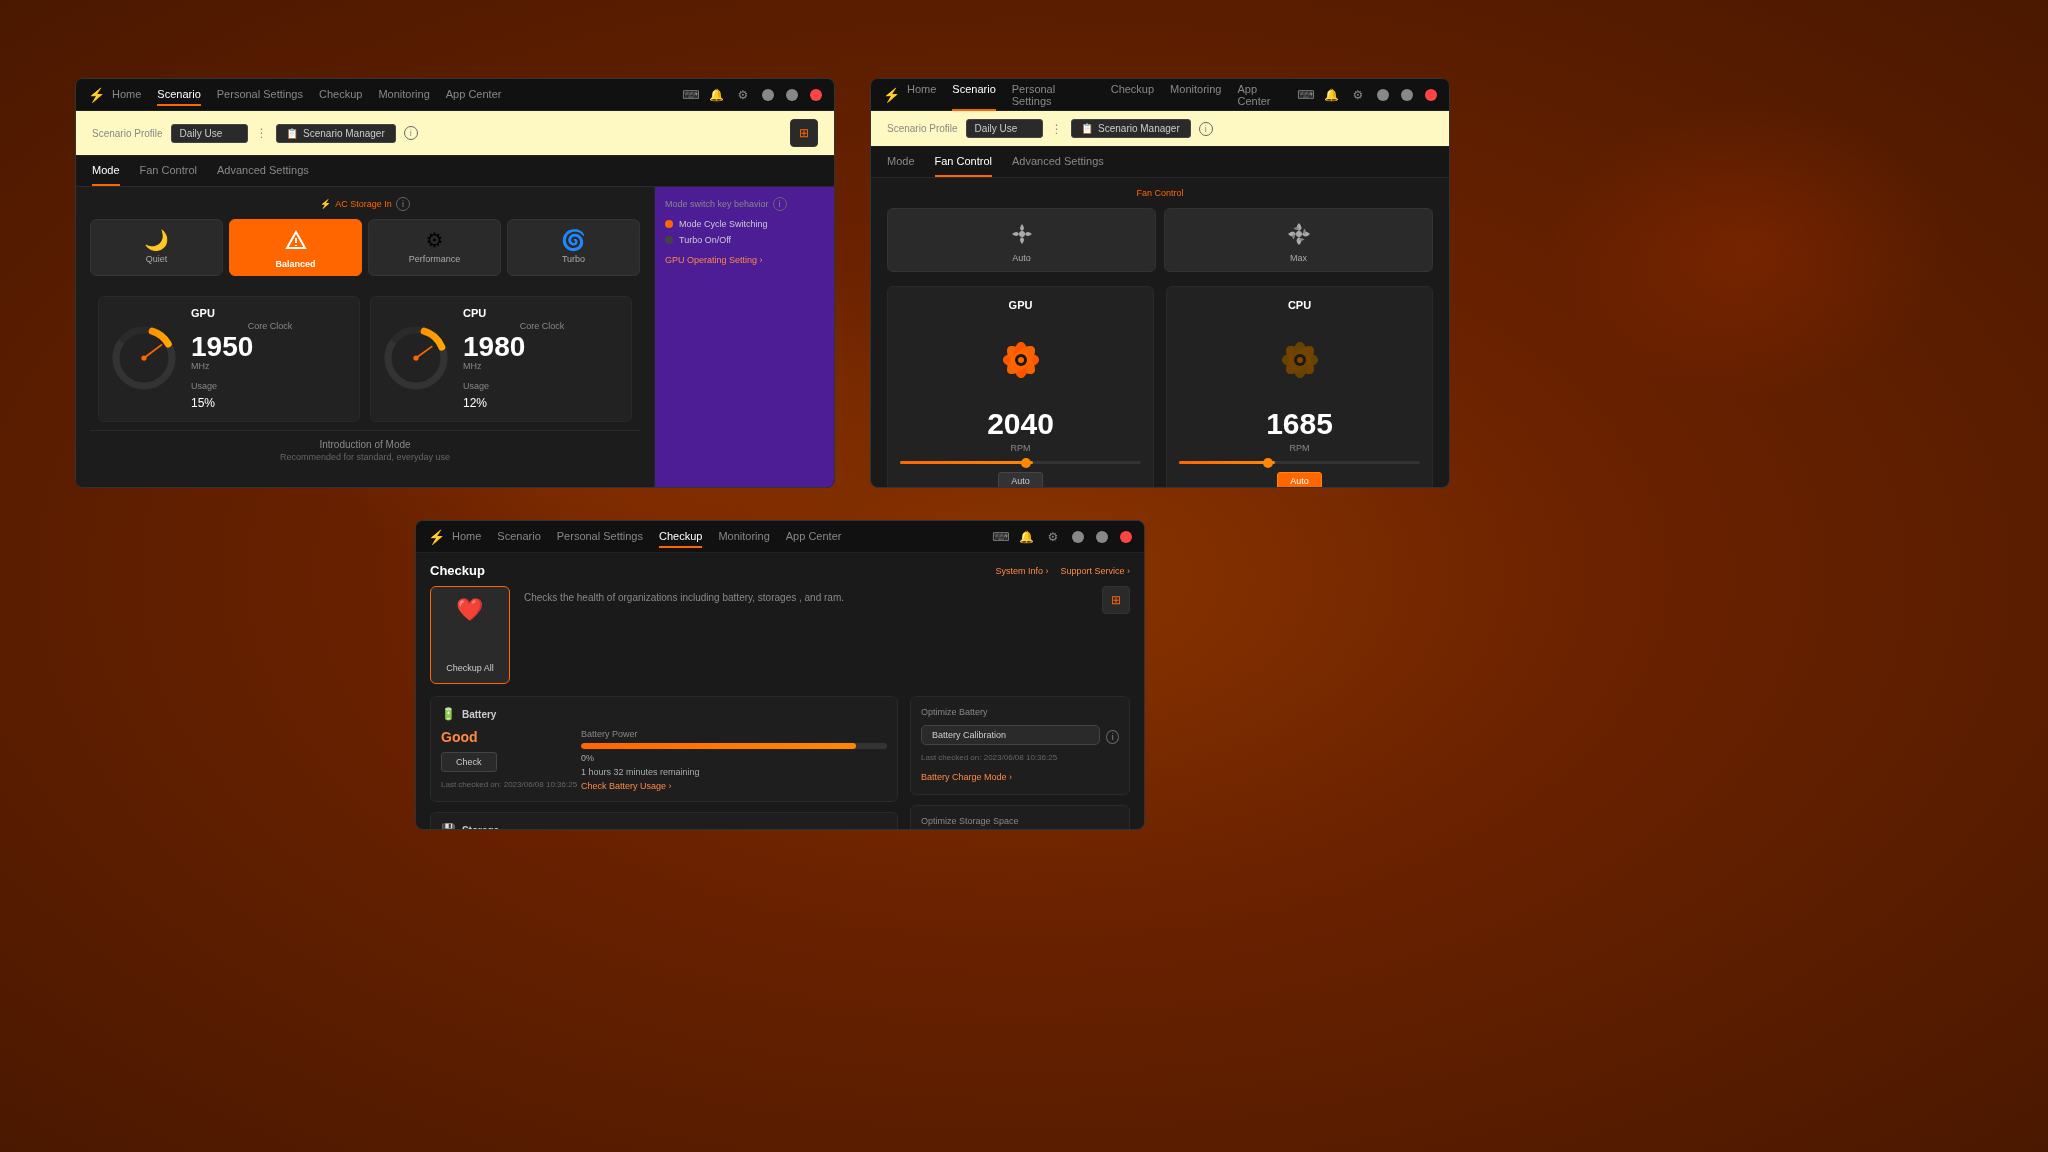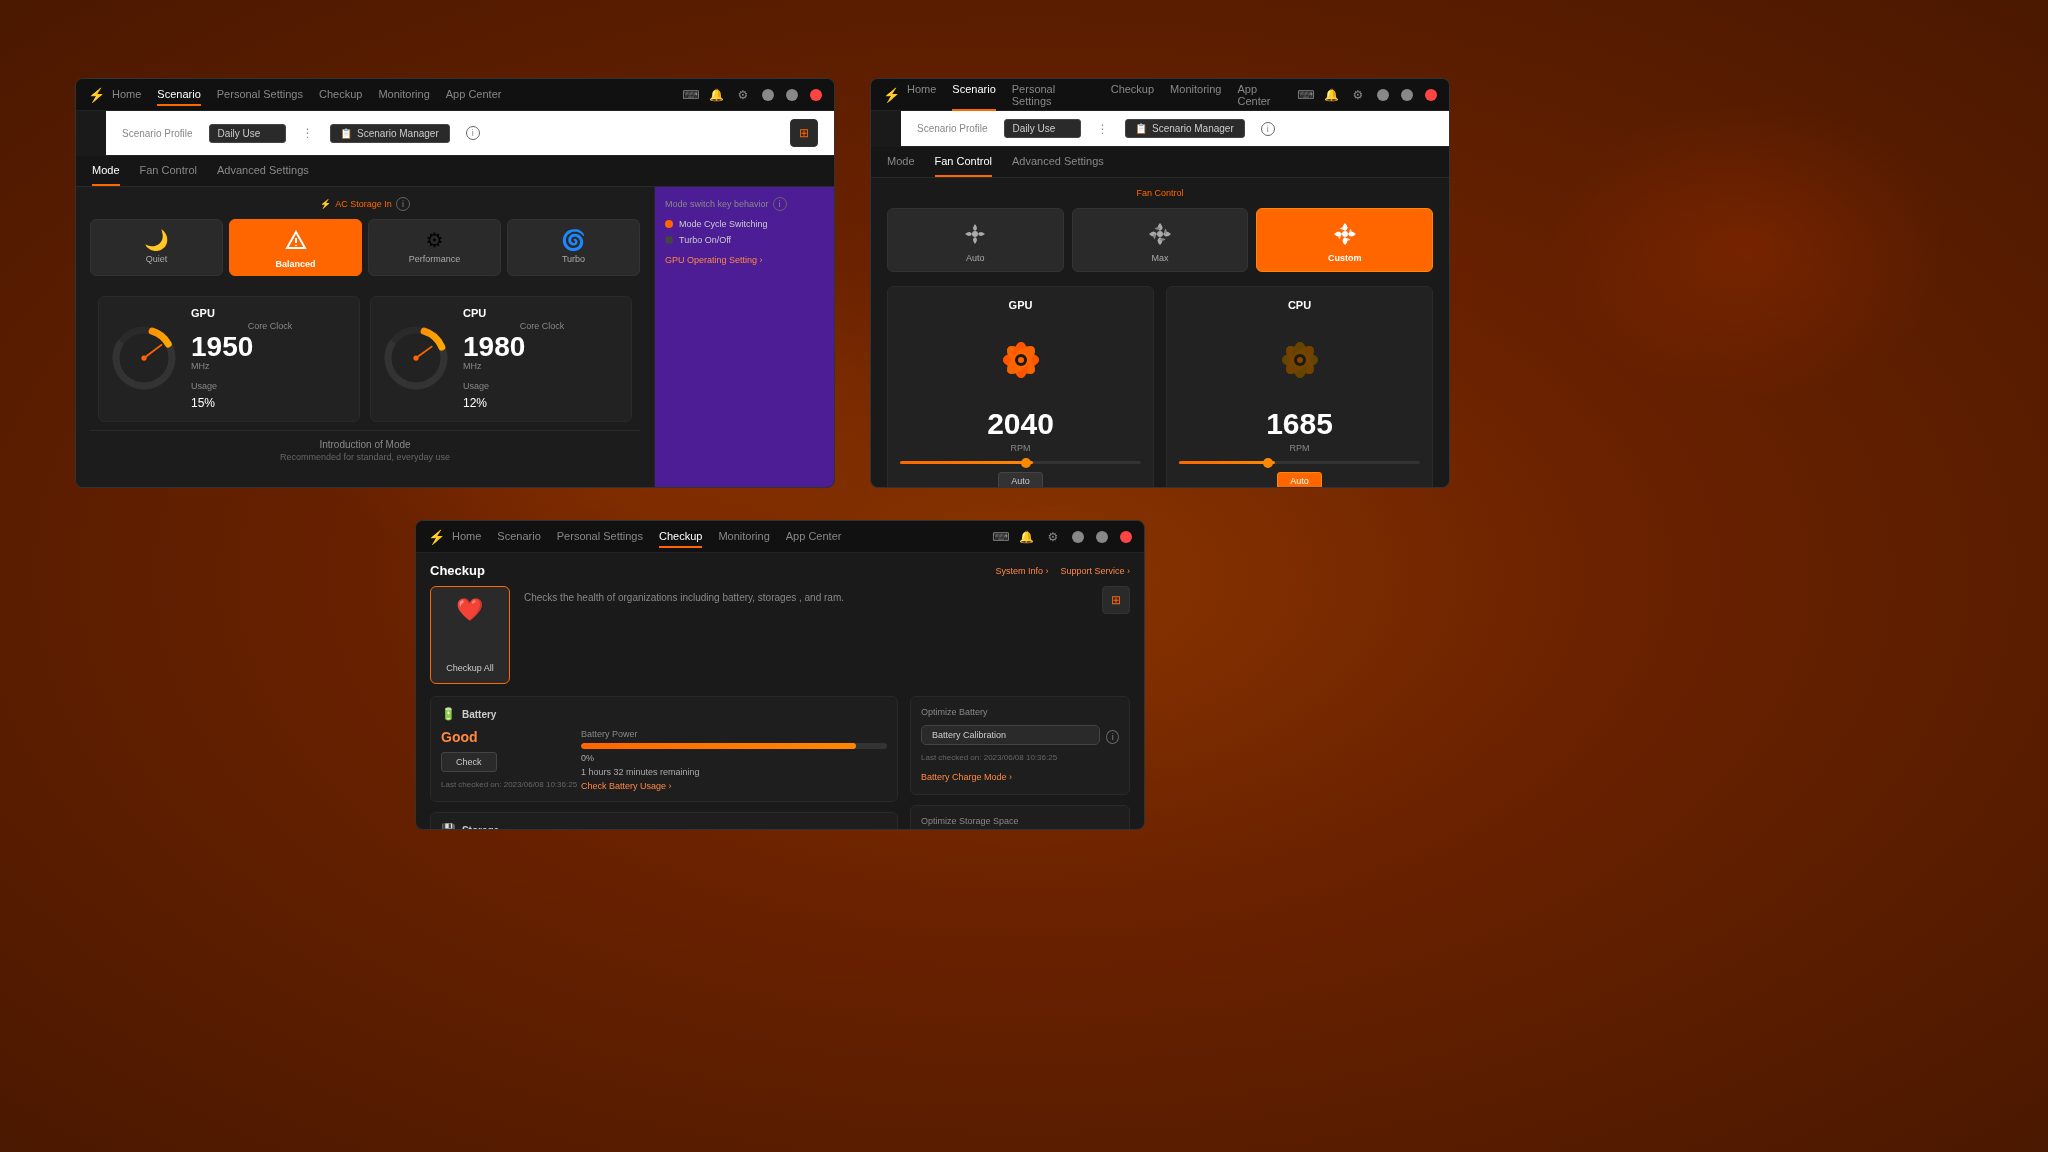--- a/index.html
+++ b/index.html
@@ -80,27 +80,26 @@
       border-radius: 50%;
       cursor: pointer;
     }
 
     .btn-min { background: #888; }
     .btn-max { background: #888; }
     .btn-close { background: #FF4444; }
 
     
     .profile-bar {
-      background: #ffffff;
+      background: #fef9c3;
       padding: 8px 16px;
       display: flex;
       align-items: center;
-      gap: 16px;
+      gap: 8px;
       border-bottom: 1px solid #222;
-      margin-left: 30px;
     }
 
     .profile-label {
       font-size: 10px;
       color: #888;
     }
 
     .profile-dropdown {
       background: #2a2a2a;
       border: 1px solid #444;
@@ -1009,34 +1008,20 @@
           <path d="M24,13 Q19,18 16,13 Q19,8 24,13Z" fill="#aaa"></path>
           <path d="M13,24 Q8,19 13,16 Q18,19 13,24Z" fill="#aaa"></path>
           <path d="M2,13 Q7,8 10,13 Q7,18 2,13Z" fill="#aaa"></path>
           <path d="M18.5,7.5 Q21,11 18.5,13.5 Q16,11 18.5,7.5Z" fill="#888"></path>
           <path d="M18.5,18.5 Q15,21 12.5,18.5 Q15,16 18.5,18.5Z" fill="#888"></path>
           <path d="M7.5,18.5 Q5,15 7.5,12.5 Q10,15 7.5,18.5Z" fill="#888"></path>
           <path d="M7.5,7.5 Q11,5 13.5,7.5 Q11,10 7.5,7.5Z" fill="#888"></path>
         </svg>
         <span class="fan-label">Max</span>
       </div>
-      <div class="fan-card active">
-        <svg class="fan-icon fan-spinning" width="26" height="26" viewBox="0 0 26 26">
-          <circle cx="13" cy="13" r="3" fill="white"></circle>
-          <path d="M13,2 Q18,7 13,10 Q8,7 13,2Z" fill="white"></path>
-          <path d="M24,13 Q19,18 16,13 Q19,8 24,13Z" fill="white"></path>
-          <path d="M13,24 Q8,19 13,16 Q18,19 13,24Z" fill="white"></path>
-          <path d="M2,13 Q7,8 10,13 Q7,18 2,13Z" fill="white"></path>
-          <path d="M18.5,7.5 Q21,11 18.5,13.5 Q16,11 18.5,7.5Z" fill="rgba(255,255,255,0.7)"></path>
-          <path d="M18.5,18.5 Q15,21 12.5,18.5 Q15,16 18.5,18.5Z" fill="rgba(255,255,255,0.7)"></path>
-          <path d="M7.5,18.5 Q5,15 7.5,12.5 Q10,15 7.5,18.5Z" fill="rgba(255,255,255,0.7)"></path>
-          <path d="M7.5,7.5 Q11,5 13.5,7.5 Q11,10 7.5,7.5Z" fill="rgba(255,255,255,0.7)"></path>
-        </svg>
-        <span class="fan-label">Custom</span>
-      </div>
     </div>
 
     <div class="fan-gauges">
 
       <div class="fan-gauge-box">
         <div class="fan-gauge-label">GPU</div>
         <svg class="fan-wheel" width="90" height="90" viewBox="0 0 90 90">
 
           <g transform="translate(45,45)">
             <ellipse rx="18" ry="8" transform="rotate(0)" fill="#FF5500" opacity="0.9"></ellipse>

